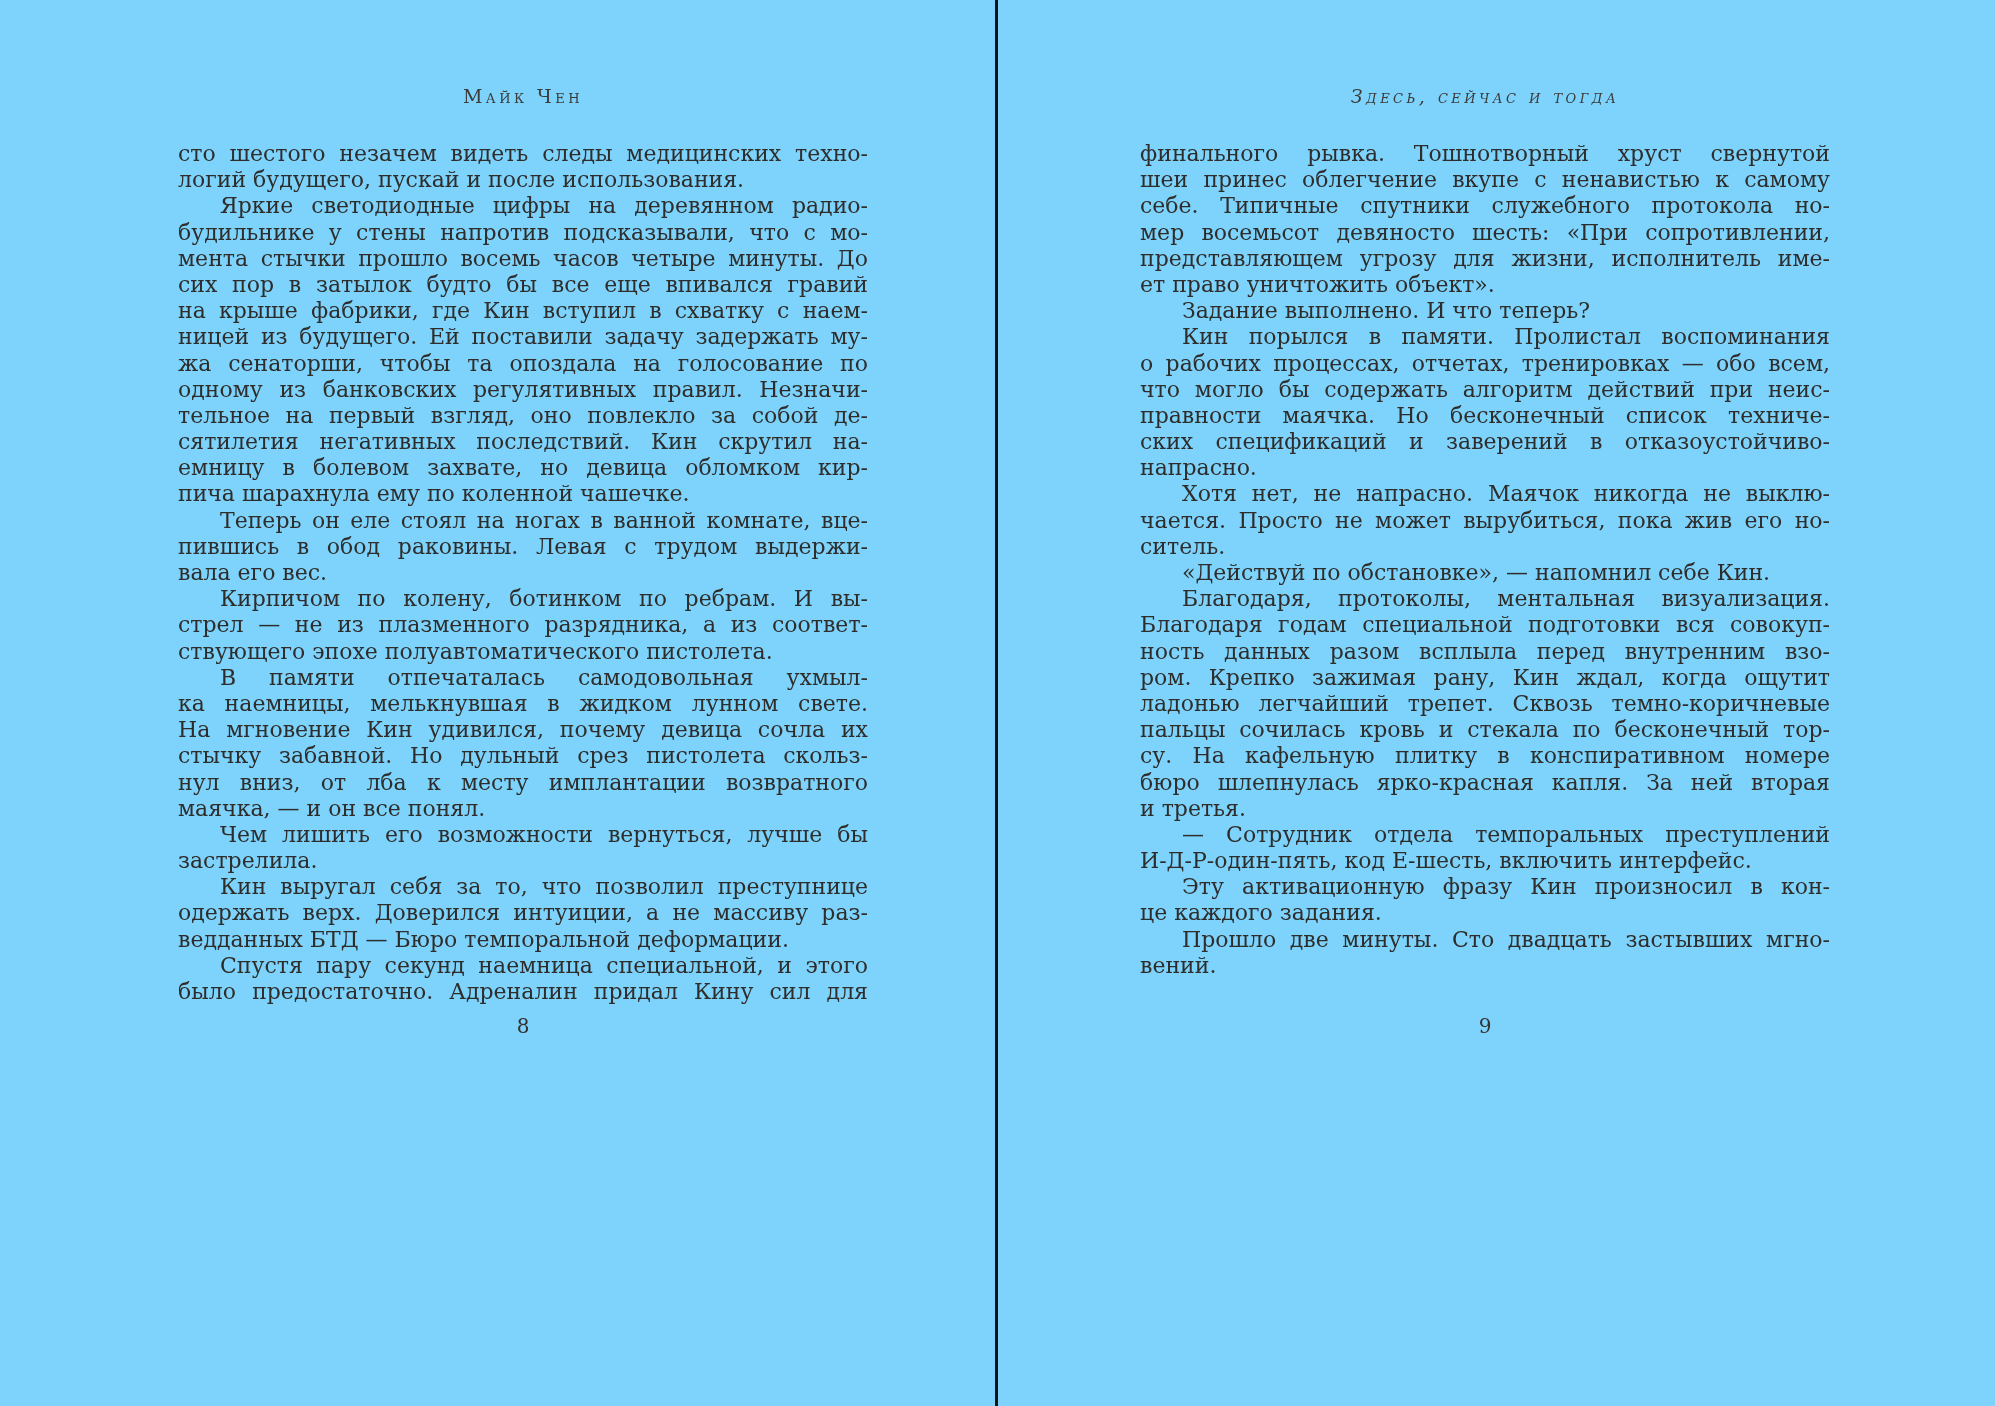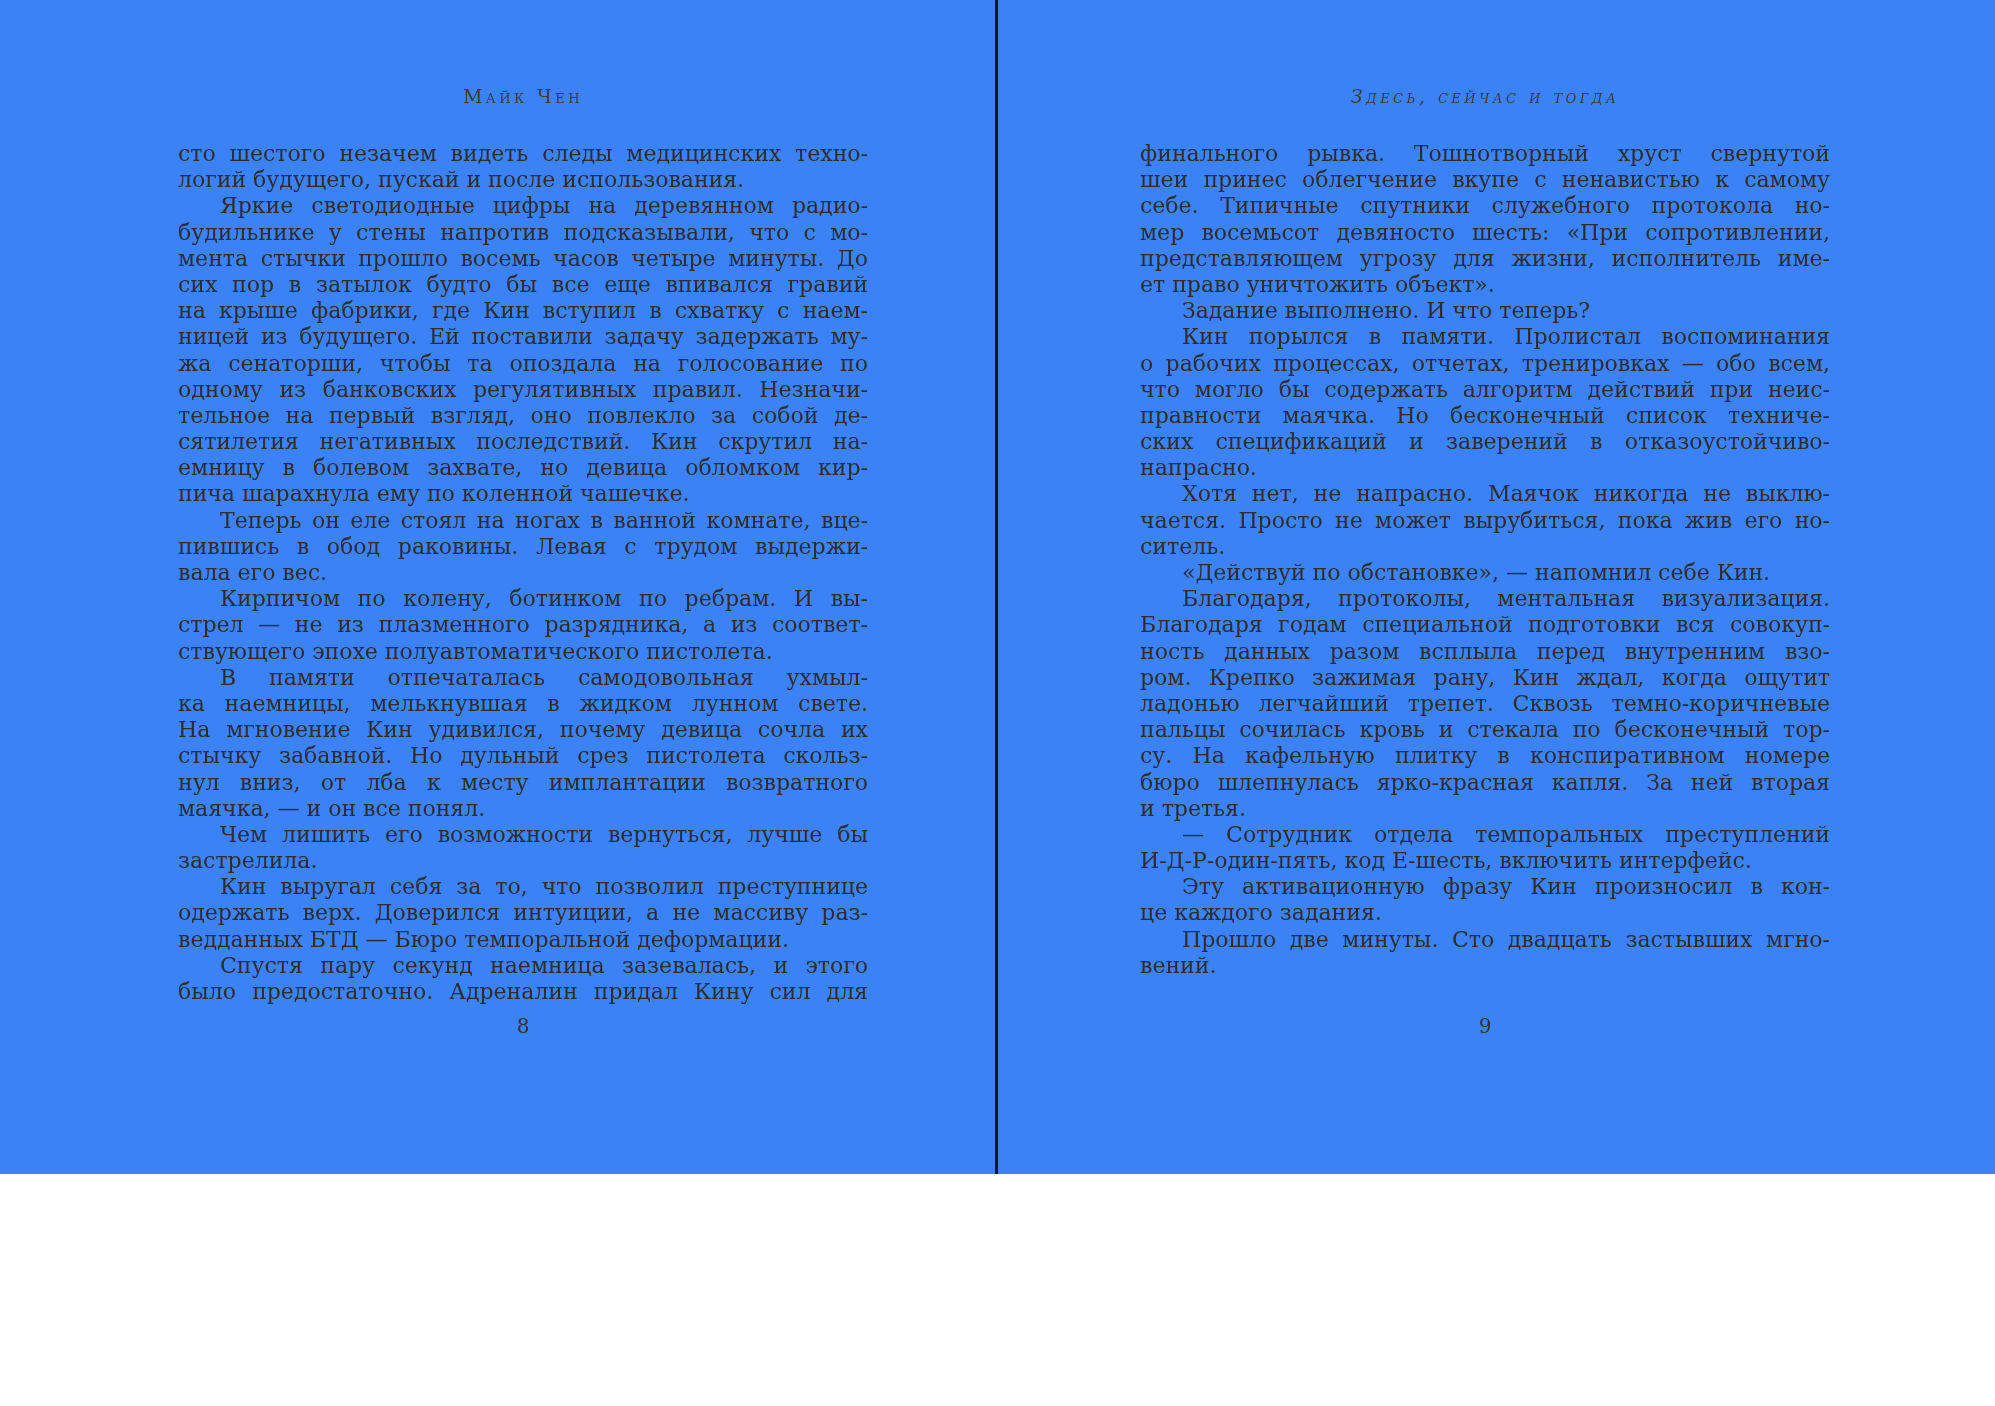--- a/index.html
+++ b/index.html
@@ -3,22 +3,22 @@
 <meta charset="utf-8">
 <style>
   html, body {
     margin: 0;
     padding: 0;
     background: #ffffff;
   }
   .spread {
     position: relative;
     width: 1995px;
-    height: 1174px;
-    background: #3b82f6;
+    height: 1406px;
+    background: #7dd3fc;
     font-family: "DejaVu Serif", "Liberation Serif", serif;
     color: #2e2d2b;
     overflow: hidden;
   }
   .page {
     position: absolute;
     top: 0;
     height: 100%;
     width: 997px;
   }
@@ -109,21 +109,21 @@
         <div class="line">ка наемницы, мелькнувшая в жидком лунном свете.</div>
         <div class="line">На мгновение Кин удивился, почему девица сочла их</div>
         <div class="line">стычку забавной. Но дульный срез пистолета скольз-</div>
         <div class="line">нул вниз, от лба к месту имплантации возвратного</div>
         <div class="line para-end">маячка, — и он все понял.</div>
         <div class="line indent">Чем лишить его возможности вернуться, лучше бы</div>
         <div class="line para-end">застрелила.</div>
         <div class="line indent">Кин выругал себя за то, что позволил преступнице</div>
         <div class="line">одержать верх. Доверился интуиции, а не массиву раз-</div>
         <div class="line para-end">ведданных БТД — Бюро темпоральной деформации.</div>
-        <div class="line indent">Спустя пару секунд наемница зазевалась, и этого</div>
+        <div class="line indent">Спустя пару секунд наемница специальной, и этого</div>
         <div class="line">было предостаточно. Адреналин придал Кину сил для</div>
       </div>
     <footer class="page-number">8</footer>
   </section>
 
   <div class="divider"></div>
 
   <section class="page page-right">
     <header class="running-header">Здесь, сейчас и тогда</header>
     <div class="text-block">

